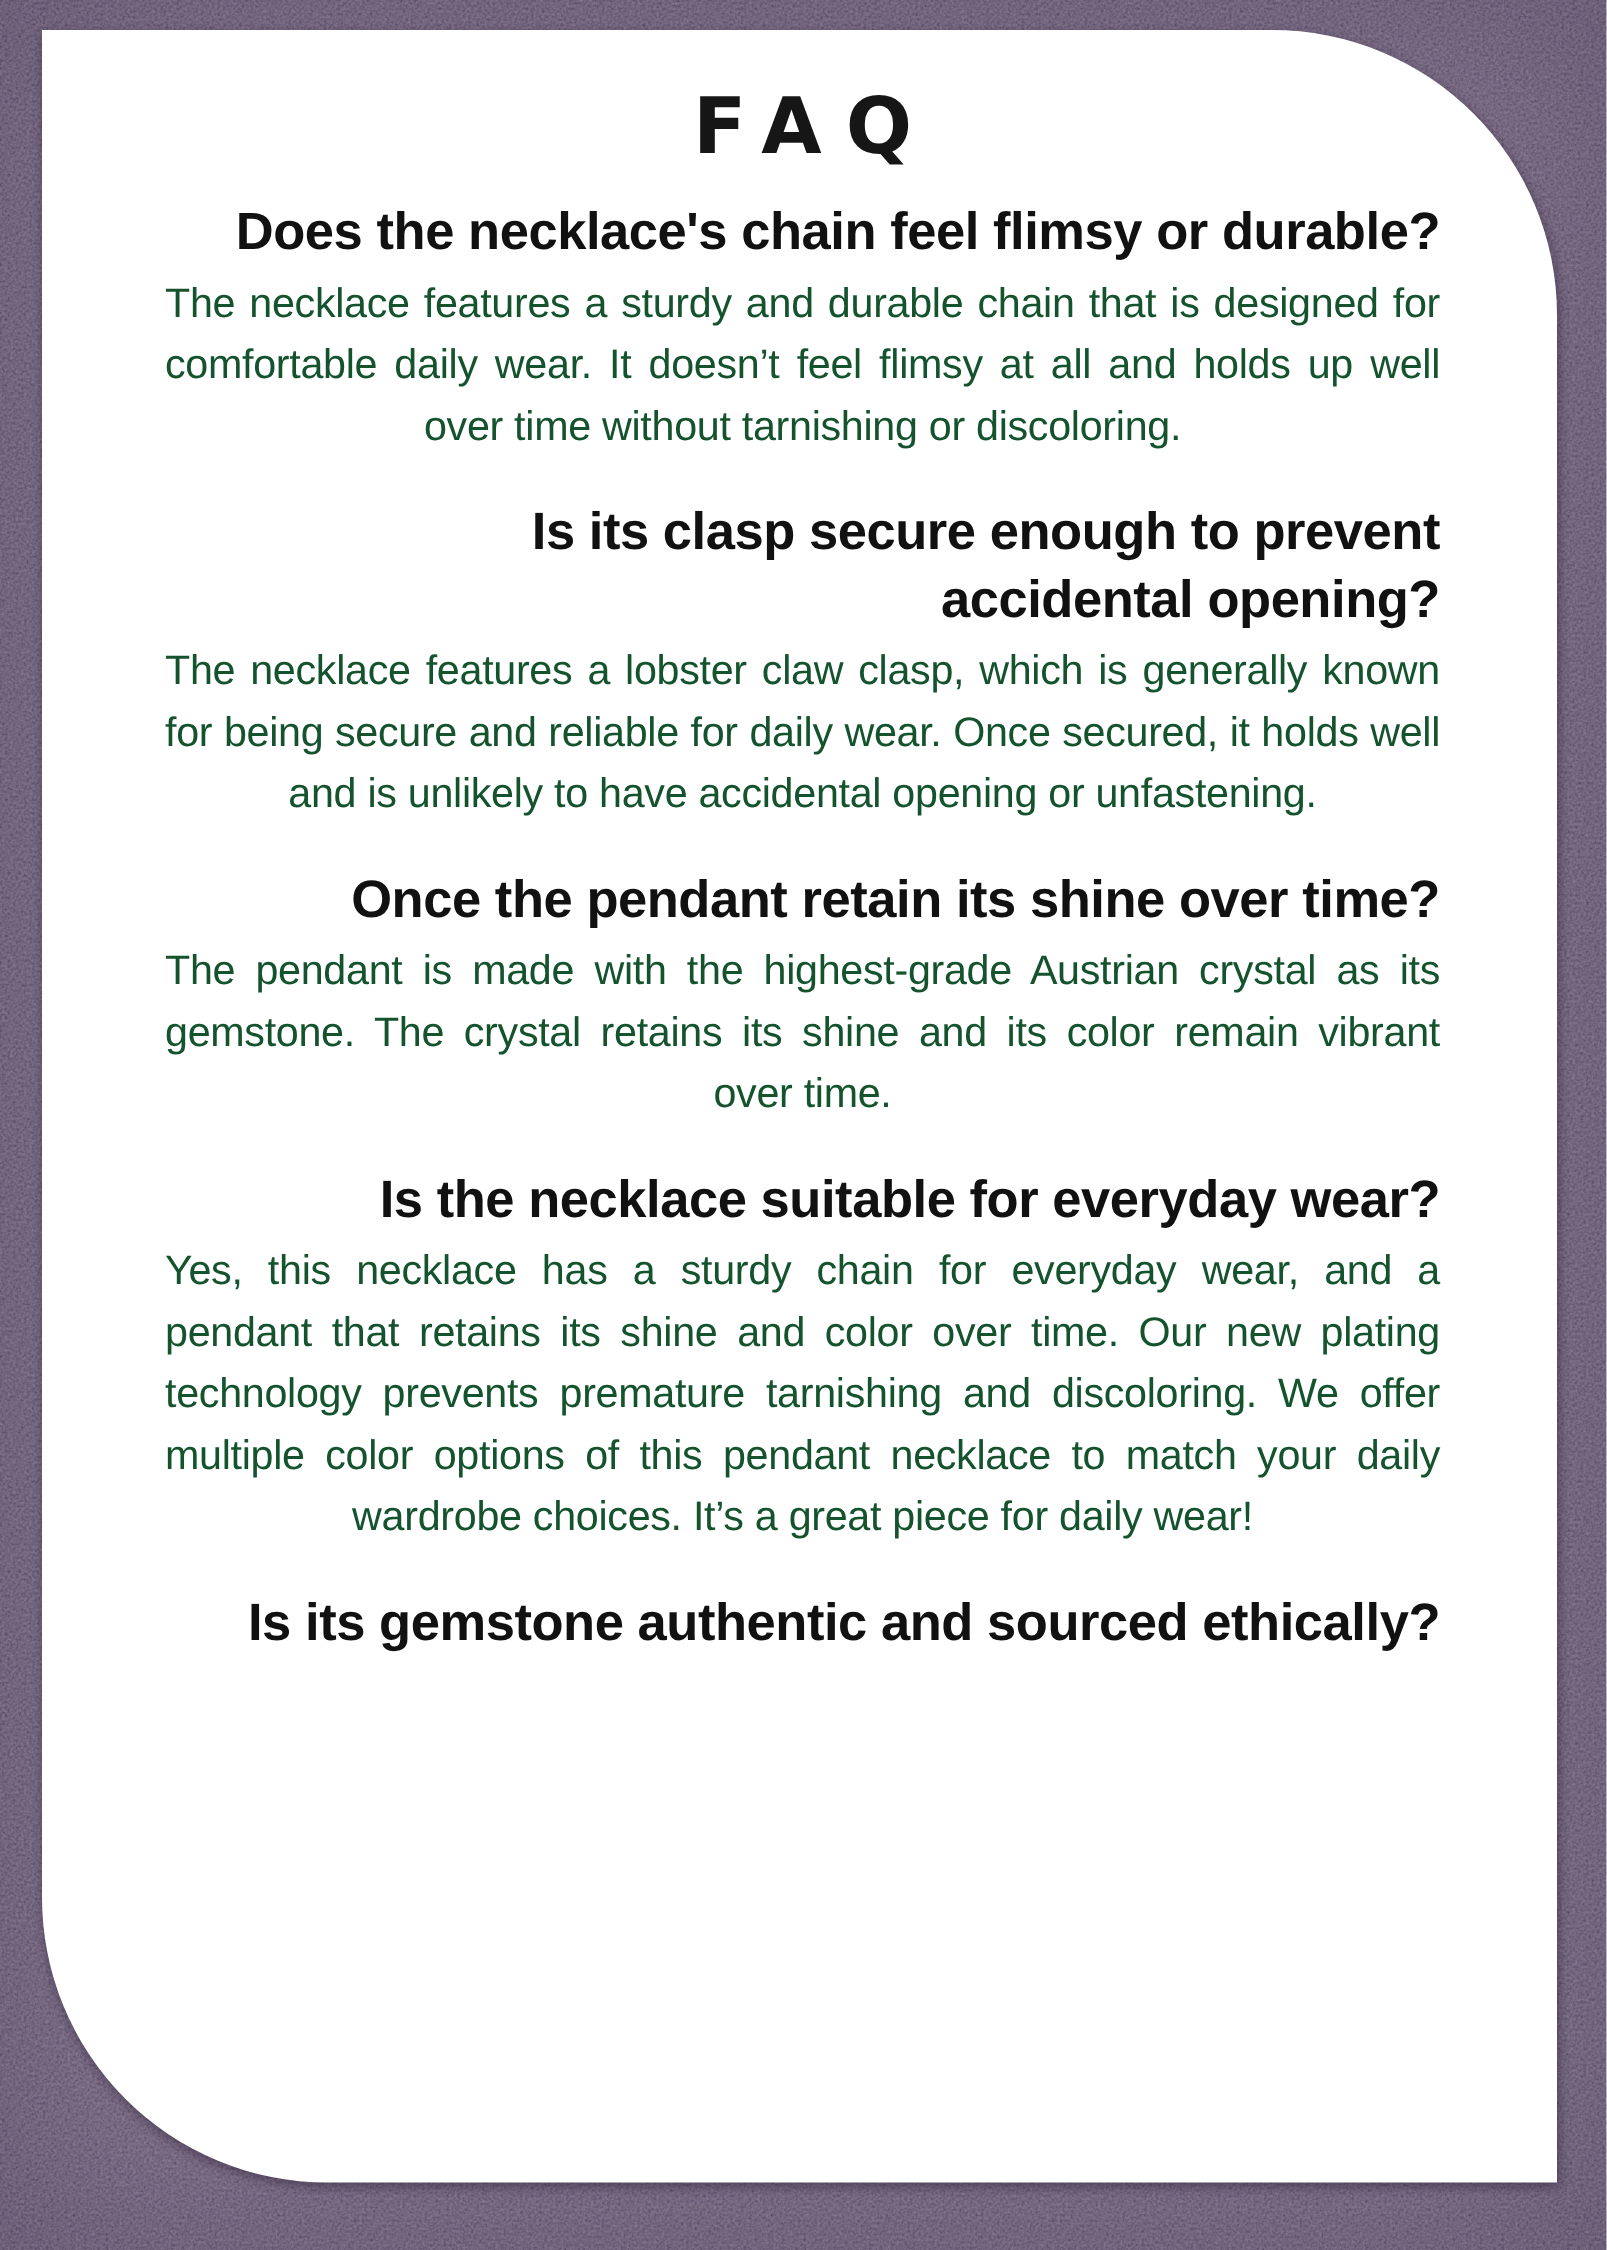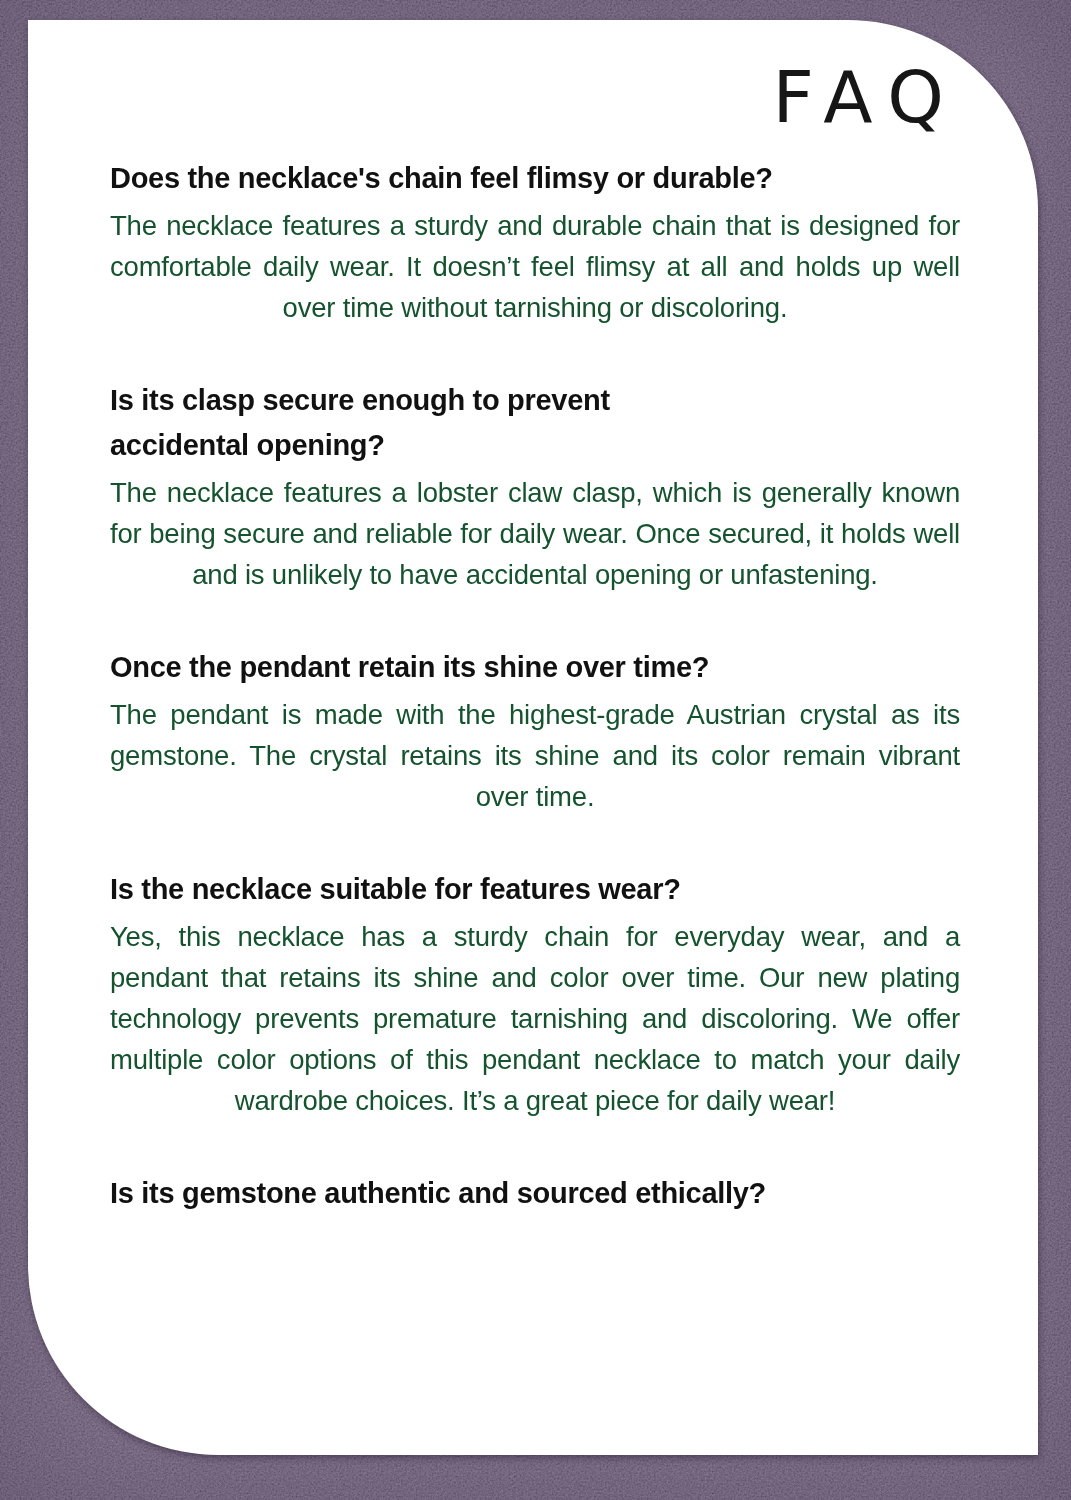--- a/index.html
+++ b/index.html
@@ -35,40 +35,40 @@
     right: 33px;
     bottom: 45px;
     background: #ffffff;
     border-radius: 0 190px 0 190px;
     box-shadow: 1px 3px 7px rgba(30, 20, 42, 0.45);
     padding: 34px 78px 0 82px;
     box-sizing: border-box;
     color: #1b1b1b;
   }
   .faq-title {
-    text-align: right;
+    text-align: center;
     font-family: "DejaVu Sans", "Liberation Sans", sans-serif;
-    font-weight: 400;
-    font-size: 72px;
+    font-weight: 700;
+    font-size: 52px;
     letter-spacing: 16px;
     color: #161616;
     margin: 0 0 14px 0;
     padding-left: 16px; 
     line-height: 1.2;
   }
   .faq-section {
-    margin-top: 50px;
+    margin-top: 28px;
   }
   .faq-section:first-of-type {
     margin-top: 16px;
   }
   .question {
-    text-align: left;
+    text-align: right;
     font-weight: bold;
-    font-size: 29px;
+    font-size: 35px;
     line-height: 45px;
     letter-spacing: -0.3px;
     white-space: pre-line;
     margin: 0 0 4px 0;
     color: #111111;
   }
   .answer {
     font-size: 27.5px;
     line-height: 41px;
     letter-spacing: -0.2px;
@@ -106,21 +106,21 @@
 accidental opening?</h2>
       <p class="answer">The necklace features a lobster claw clasp, which is generally known for being secure and reliable for daily wear. Once secured, it holds well and is unlikely to have accidental opening or unfastening.</p>
     </section>
 
     <section class="faq-section">
       <h2 class="question">Once the pendant retain its shine over time?</h2>
       <p class="answer">The pendant is made with the highest-grade Austrian crystal as its gemstone. The crystal retains its shine and its color remain vibrant over time.</p>
     </section>
 
     <section class="faq-section">
-      <h2 class="question">Is the necklace suitable for features wear?</h2>
+      <h2 class="question">Is the necklace suitable for everyday wear?</h2>
       <p class="answer">Yes, this necklace has a sturdy chain for everyday wear, and a pendant that retains its shine and color over time. Our new plating technology prevents premature tarnishing and discoloring. We offer multiple color options of this pendant necklace to match your daily wardrobe choices. It’s a great piece for daily wear!</p>
     </section>
 
     <section class="faq-section">
       <h2 class="question">Is its gemstone authentic and sourced ethically?</h2>
     </section>
   </div>
 </div>
 
 </body></html>

